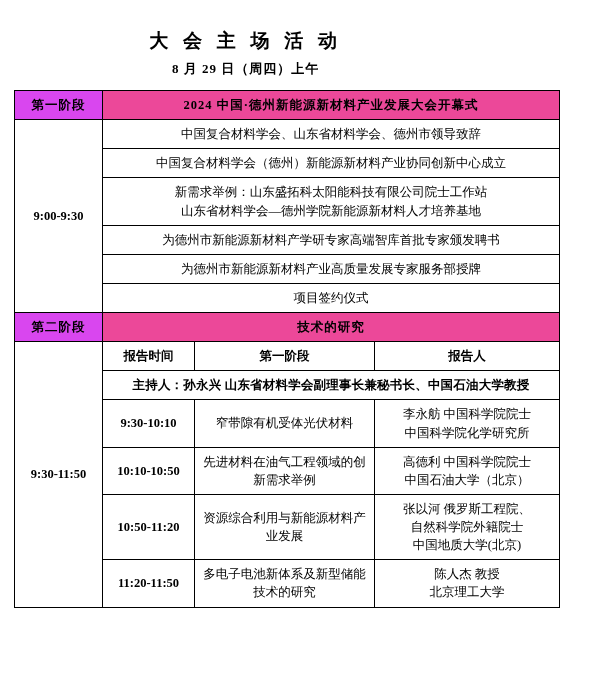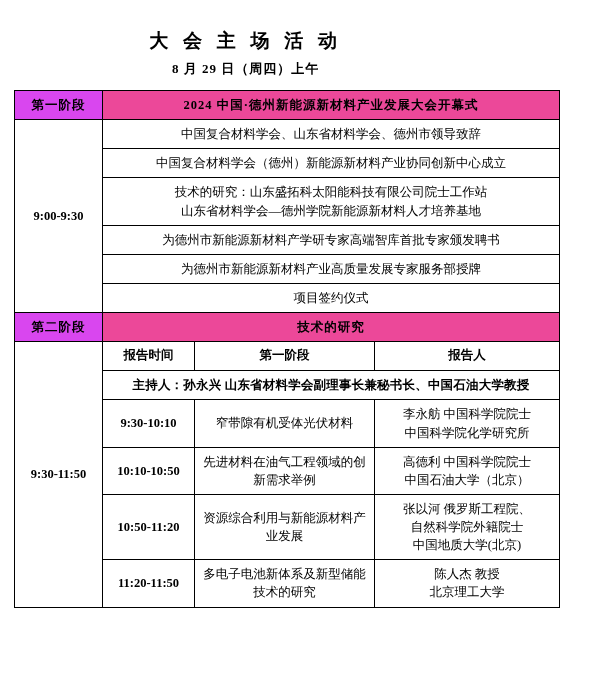--- a/index.html
+++ b/index.html
@@ -85,21 +85,20 @@
   }
   .col-topic {
     width: 180px;
   }
   .col-speaker {
     width: 170px;
   }
   .subhead {
     font-weight: bold;
     font-size: 12.5px;
-    font-family: Liberation Mono, monospace;
   }
   .host-row {
     font-weight: bold;
     font-size: 12.5px;
     letter-spacing: 0.2px;
   }
   .topic-cell {
     text-align: left;
     padding-left: 10px;
     padding-right: 6px;
@@ -150,21 +149,21 @@
         </tr>
         <tr>
           <td class="timecol" rowspan="6">9:00-9:30</td>
           <td class="row-text" colspan="3">中国复合材料学会、山东省材料学会、德州市领导致辞</td>
         </tr>
         <tr>
           <td class="row-text" colspan="3">中国复合材料学会（德州）新能源新材料产业协同创新中心成立</td>
         </tr>
         <tr>
           <td class="row-text two-line" colspan="3">
-            <div class="nowrapline">技术的研究：山东盛拓科太阳能科技有限公司院士工作站</div>
+            <div class="nowrapline">新需求举例：山东盛拓科太阳能科技有限公司院士工作站</div>
             <div class="nowrapline">山东省材料学会—德州学院新能源新材料人才培养基地</div>
           </td>
         </tr>
         <tr>
           <td class="row-text" colspan="3">为德州市新能源新材料产学研专家高端智库首批专家颁发聘书</td>
         </tr>
         <tr>
           <td class="row-text" colspan="3">为德州市新能源新材料产业高质量发展专家服务部授牌</td>
         </tr>
         <tr>

